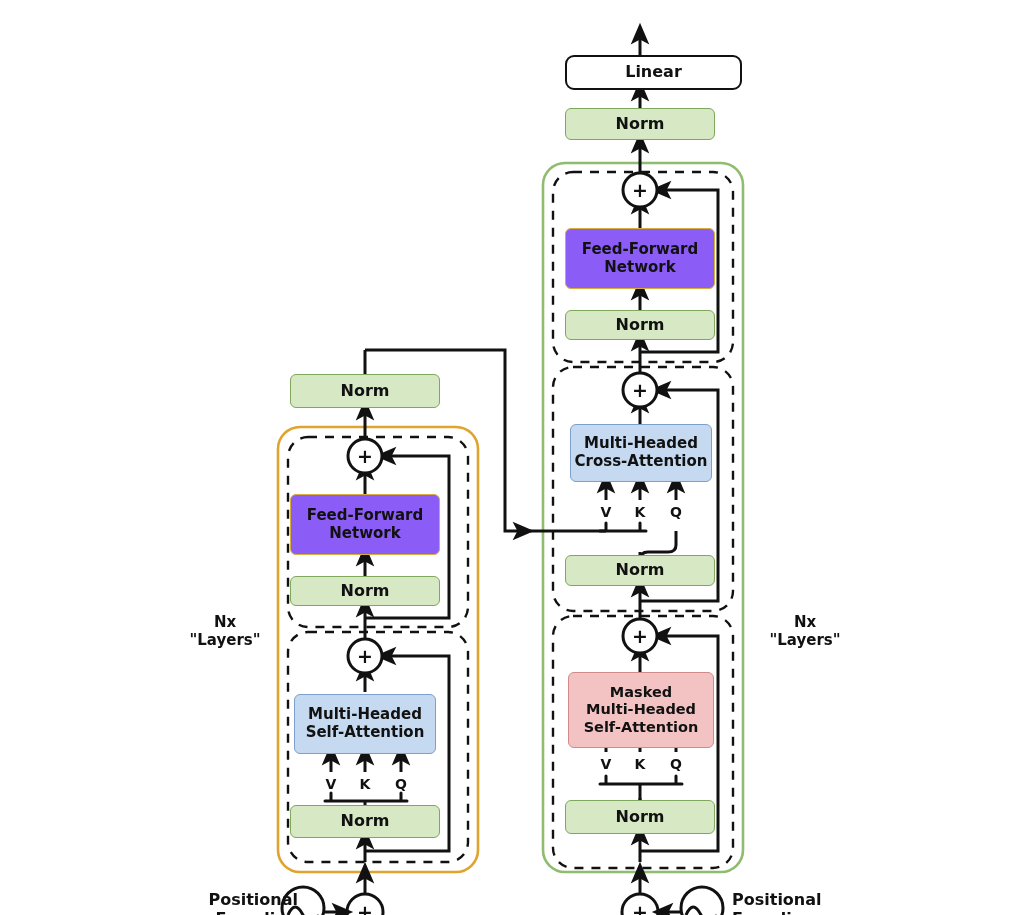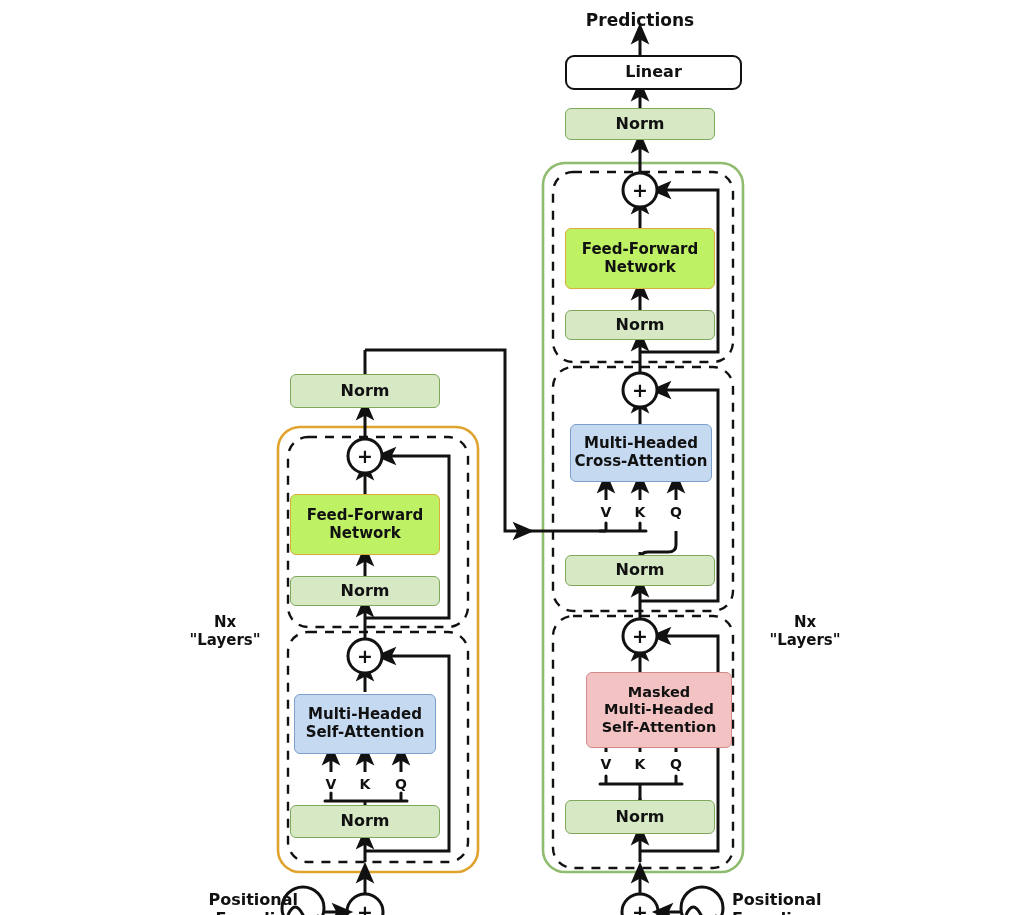--- a/index.html
+++ b/index.html
@@ -37,21 +37,21 @@
     font-weight: bold;
     color: #111111;
     line-height: 1.18;
     border-radius: 6px;
   }
   .box-norm {
     background: #d6e8c4;
     border: 1.6px solid #7fa85c;
   }
   .box-ffn {
-    background: #bef264;
+    background: #8b5cf6;
     border: 1.6px solid #d9ae3e;
   }
   .box-attn-blue {
     background: #c5d9f1;
     border: 1.6px solid #7d9fcb;
   }
   .box-attn-red {
     background: #f3c3c3;
     border: 1.6px solid #d08a8a;
   }
@@ -182,40 +182,39 @@
 
     <g>
       <circle cx="640" cy="190" r="17" fill="#ffffff" stroke="#111111" stroke-width="3"></circle>
       <circle cx="640" cy="390" r="17" fill="#ffffff" stroke="#111111" stroke-width="3"></circle>
       <circle cx="640" cy="636" r="17" fill="#ffffff" stroke="#111111" stroke-width="3"></circle>
       <circle cx="365" cy="456" r="17" fill="#ffffff" stroke="#111111" stroke-width="3"></circle>
       <circle cx="365" cy="656" r="17" fill="#ffffff" stroke="#111111" stroke-width="3"></circle>
     </g>
   </svg>
 
-  <div class="plain-label" style="left:540px; top:10px; width:200px; font-size:17px;">Predictions</div>
 
   <div class="node-box box-linear" style="left:565px; top:55px; width:177px; height:35px; font-size:16px;">Linear</div>
   <div class="node-box box-norm" style="left:565px; top:108px; width:150px; height:32px; font-size:16px;">Norm</div>
 
   <div class="node-box" style="left:624px; top:175px; width:32px; height:30px; font-size:19px;">+</div>
   <div class="node-box box-ffn" style="left:565px; top:228px; width:150px; height:61px; font-size:15px; white-space:pre-line;">Feed-Forward
 Network</div>
   <div class="node-box box-norm" style="left:565px; top:310px; width:150px; height:30px; font-size:16px;">Norm</div>
 
   <div class="node-box" style="left:624px; top:375px; width:32px; height:30px; font-size:19px;">+</div>
   <div class="node-box box-attn-blue" style="left:570px; top:424px; width:142px; height:58px; font-size:15px; white-space:pre-line;">Multi-Headed
 Cross-Attention</div>
   <div class="vkq-label" style="left:598px; top:504px;">V</div>
   <div class="vkq-label" style="left:632px; top:504px;">K</div>
   <div class="vkq-label" style="left:668px; top:504px;">Q</div>
   <div class="node-box box-norm" style="left:565px; top:555px; width:150px; height:31px; font-size:16px;">Norm</div>
 
   <div class="node-box" style="left:624px; top:621px; width:32px; height:30px; font-size:19px;">+</div>
-  <div class="node-box box-attn-red" style="left:568px; top:672px; width:146px; height:76px; font-size:14.5px; white-space:pre-line;margin-left:18px;">Masked
+  <div class="node-box box-attn-red" style="left:568px; top:672px; width:146px; height:76px; font-size:14.5px; white-space:pre-line;">Masked
 Multi-Headed
 Self-Attention</div>
   <div class="vkq-label" style="left:598px; top:756px;">V</div>
   <div class="vkq-label" style="left:632px; top:756px;">K</div>
   <div class="vkq-label" style="left:668px; top:756px;">Q</div>
   <div class="node-box box-norm" style="left:565px; top:800px; width:150px; height:34px; font-size:16px;">Norm</div>
 
   <div class="plain-label" style="left:750px; top:613px; width:110px; font-size:15px;">Nx
 "Layers"</div>
 

